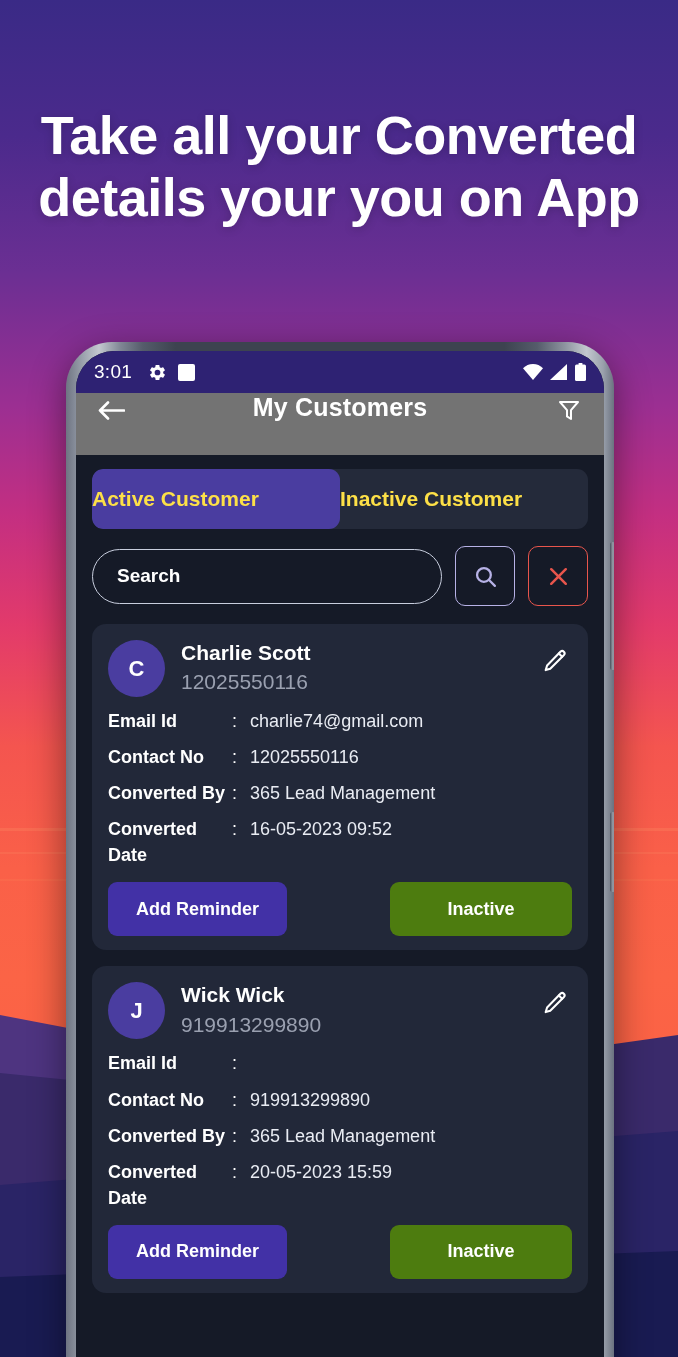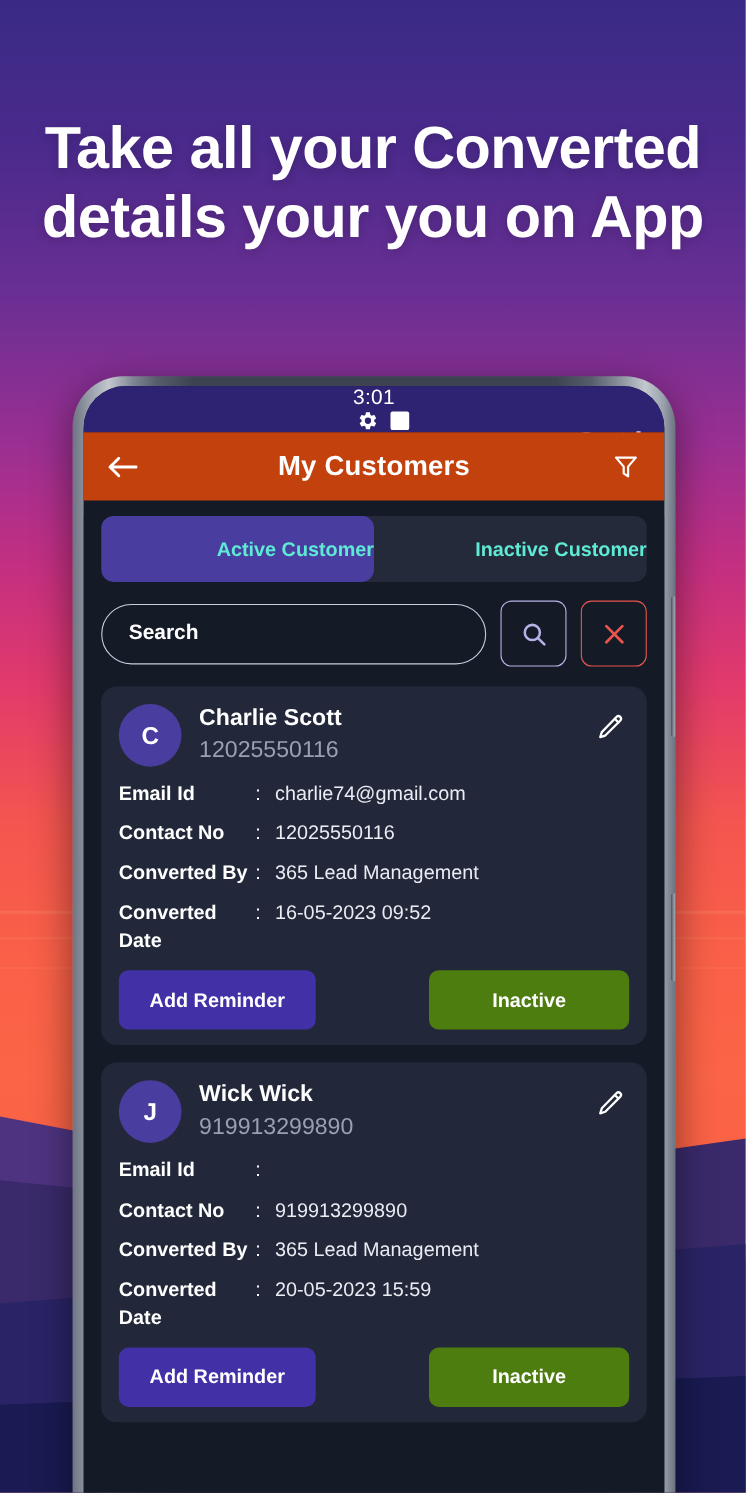--- a/index.html
+++ b/index.html
@@ -91,32 +91,31 @@
     overflow:hidden;
   }
 
   
   .statusbar {
     height:42px;
     background:#2e2273;
     display:flex; align-items:center;
     padding:0 18px;
     color:#ffffff;
-    flex-direction:column;
   }
   .sb-time { font-size:19px; font-weight:500; letter-spacing:.3px; }
   .sb-left-icons { display:flex; align-items:center; gap:11px; margin-left:16px; }
   .sb-right { margin-left:auto; display:flex; align-items:center; gap:7px; }
   .sb-sq { width:17px; height:17px; background:#fff; border-radius:2px; }
 
   
   .appbar {
     height:62px;
-    background:#c2410c;
-    display:flex; align-items:center;
+    background:#737373;
+    display:flex; align-items:flex-start;
     padding:0 18px;
     position:relative;
   }
   .appbar-title {
     position:absolute; left:0; width:100%;
     text-align:center;
     color:#ffffff;
     font-size:25px;
     font-weight:600;
     letter-spacing:.2px;
@@ -137,23 +136,23 @@
   .tabs {
     margin:14px 16px 0 16px;
     height:60px;
     border-radius:11px;
     background:#242a3a;
     display:flex;
     overflow:hidden;
   }
   .tab {
     flex:1;
-    display:flex; align-items:center; justify-content:flex-end;
-    color:#5eead4;
-    font-size:18px;
+    display:flex; align-items:center; justify-content:flex-start;
+    color:#fde047;
+    font-size:21px;
     font-weight:600;
     cursor:pointer;
   }
   .tab.active {
     background:#4a3da0;
     border-radius:11px;
   }
 
   
   .searchrow {

